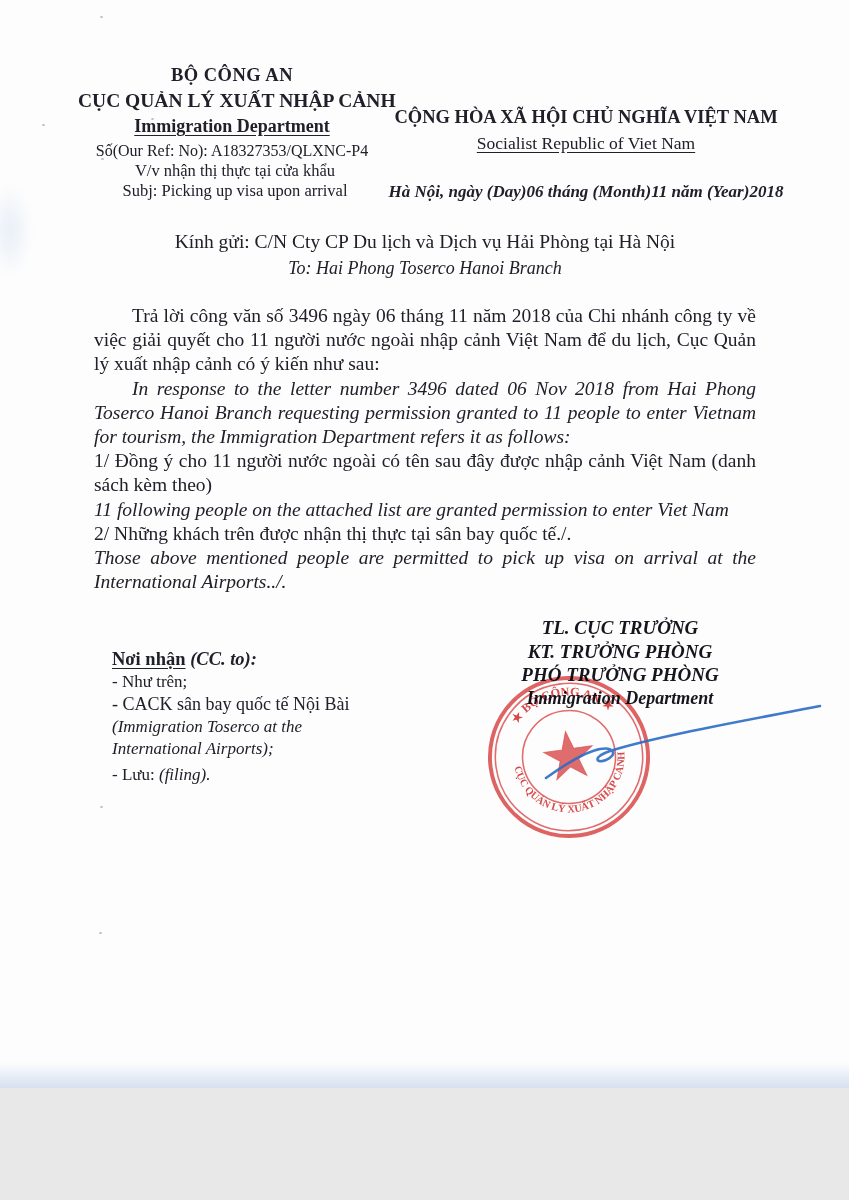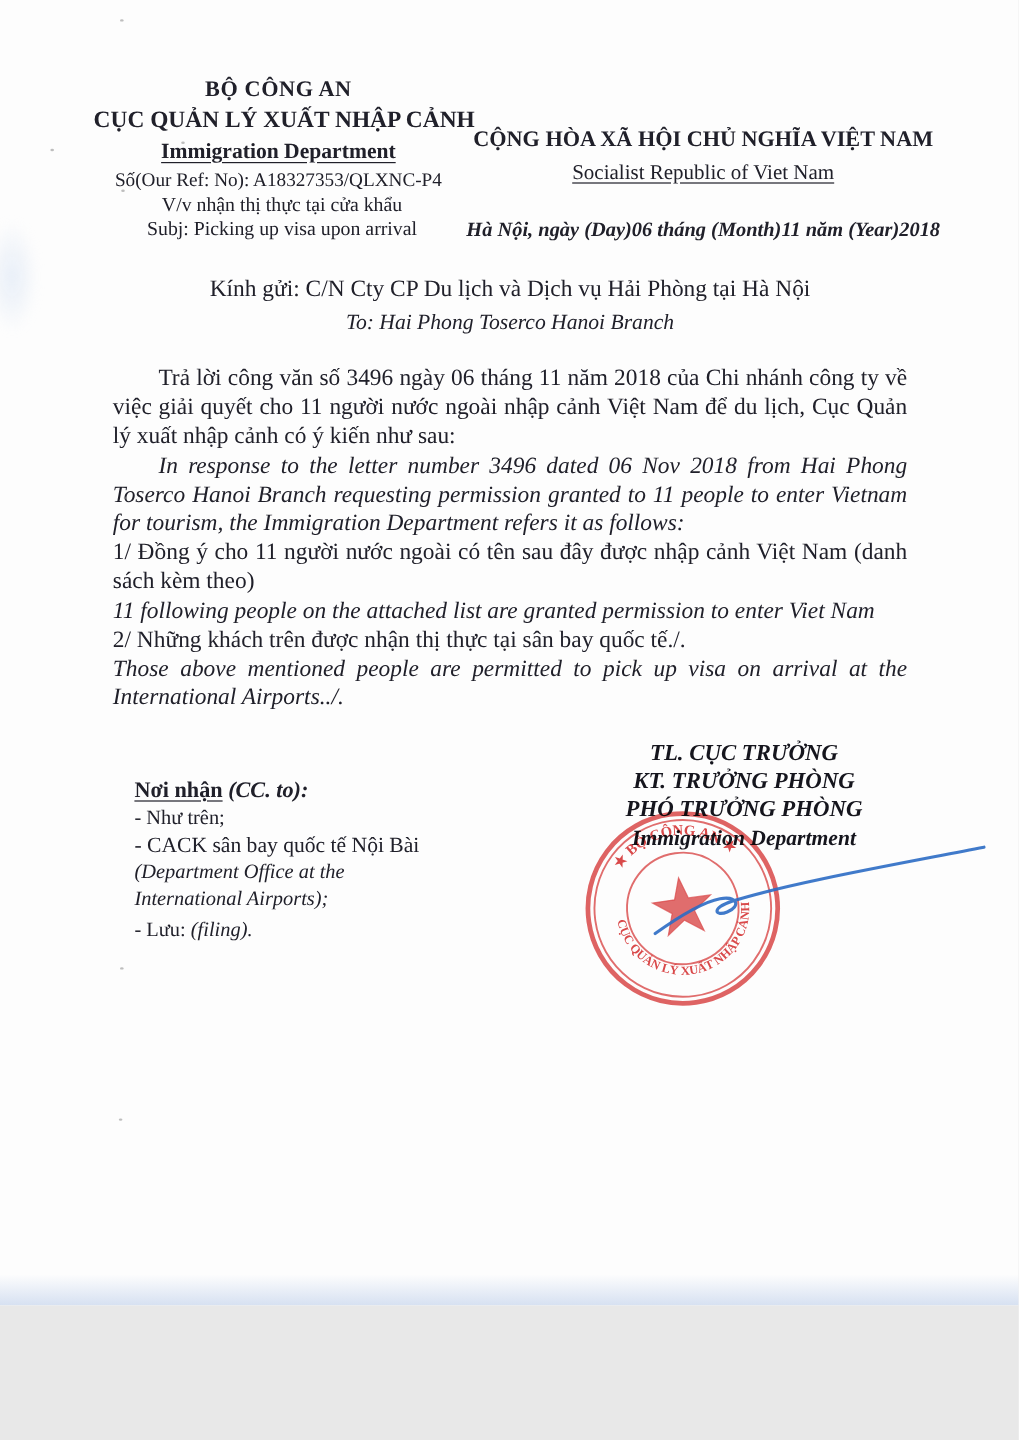--- a/index.html
+++ b/index.html
@@ -91,21 +91,21 @@
     <div>1/ Đồng ý cho 11 người nước ngoài có tên sau đây được nhập cảnh Việt Nam (danh sách kèm theo)</div>
     <div class="italic">11 following people on the attached list are granted permission to enter Viet Nam</div>
     <div>2/ Những khách trên được nhận thị thực tại sân bay quốc tế./.</div>
     <div class="italic">Those above mentioned people are permitted to pick up visa on arrival at the International Airports../.</div>
   </div>
 
   <div class="abs cc-block">
     <div class="cc-head"><span class="bold u">Nơi nhận</span><span class="bold italic"> (CC. to):</span></div>
     <div>- Như trên;</div>
     <div class="cc-item2">- CACK sân bay quốc tế  Nội Bài</div>
-    <div class="italic">(Department Office at the</div>
+    <div class="italic">(Immigration Toserco at the</div>
     <div class="italic">International Airports);</div>
     <div class="cc-last"><span>- Lưu: </span><span class="italic">(filing).</span></div>
   </div>
 
   <div class="abs sig-block">
     <div>TL. CỤC TRƯỞNG</div>
     <div>KT. TRƯỞNG PHÒNG</div>
     <div>PHÓ TRƯỞNG PHÒNG</div>
     <div class="sig-title4">Immigration Department</div>
   </div>

